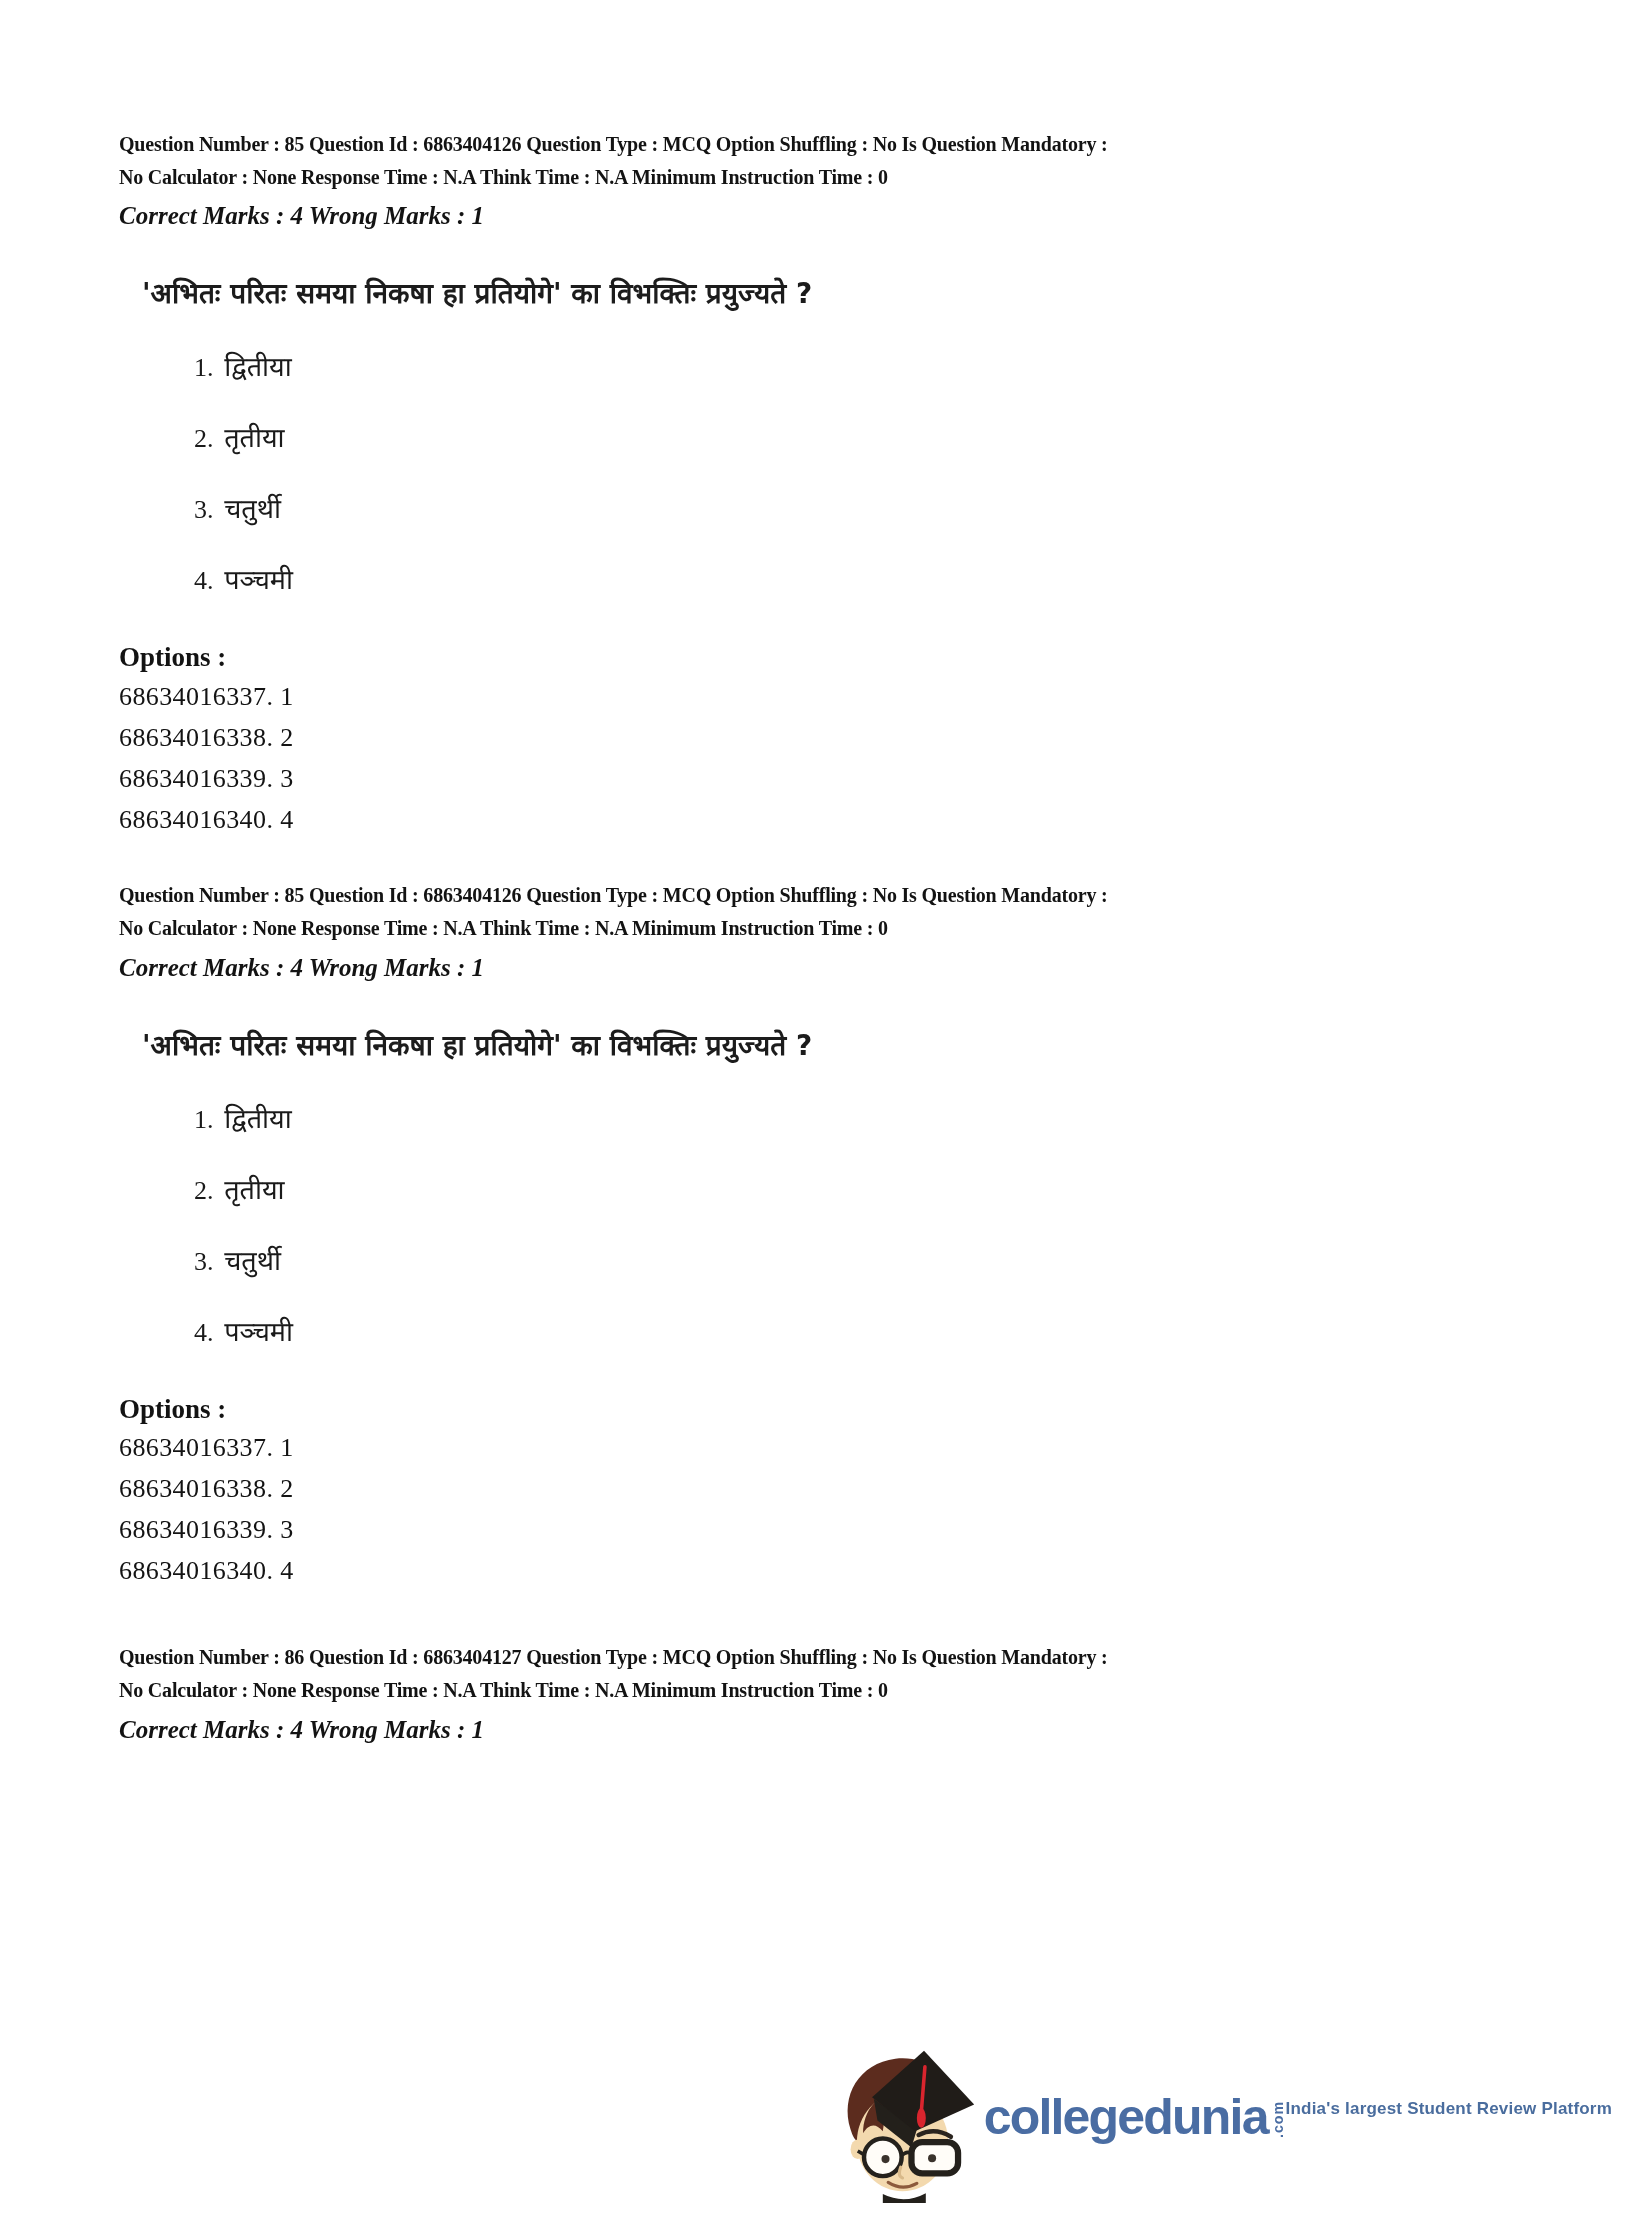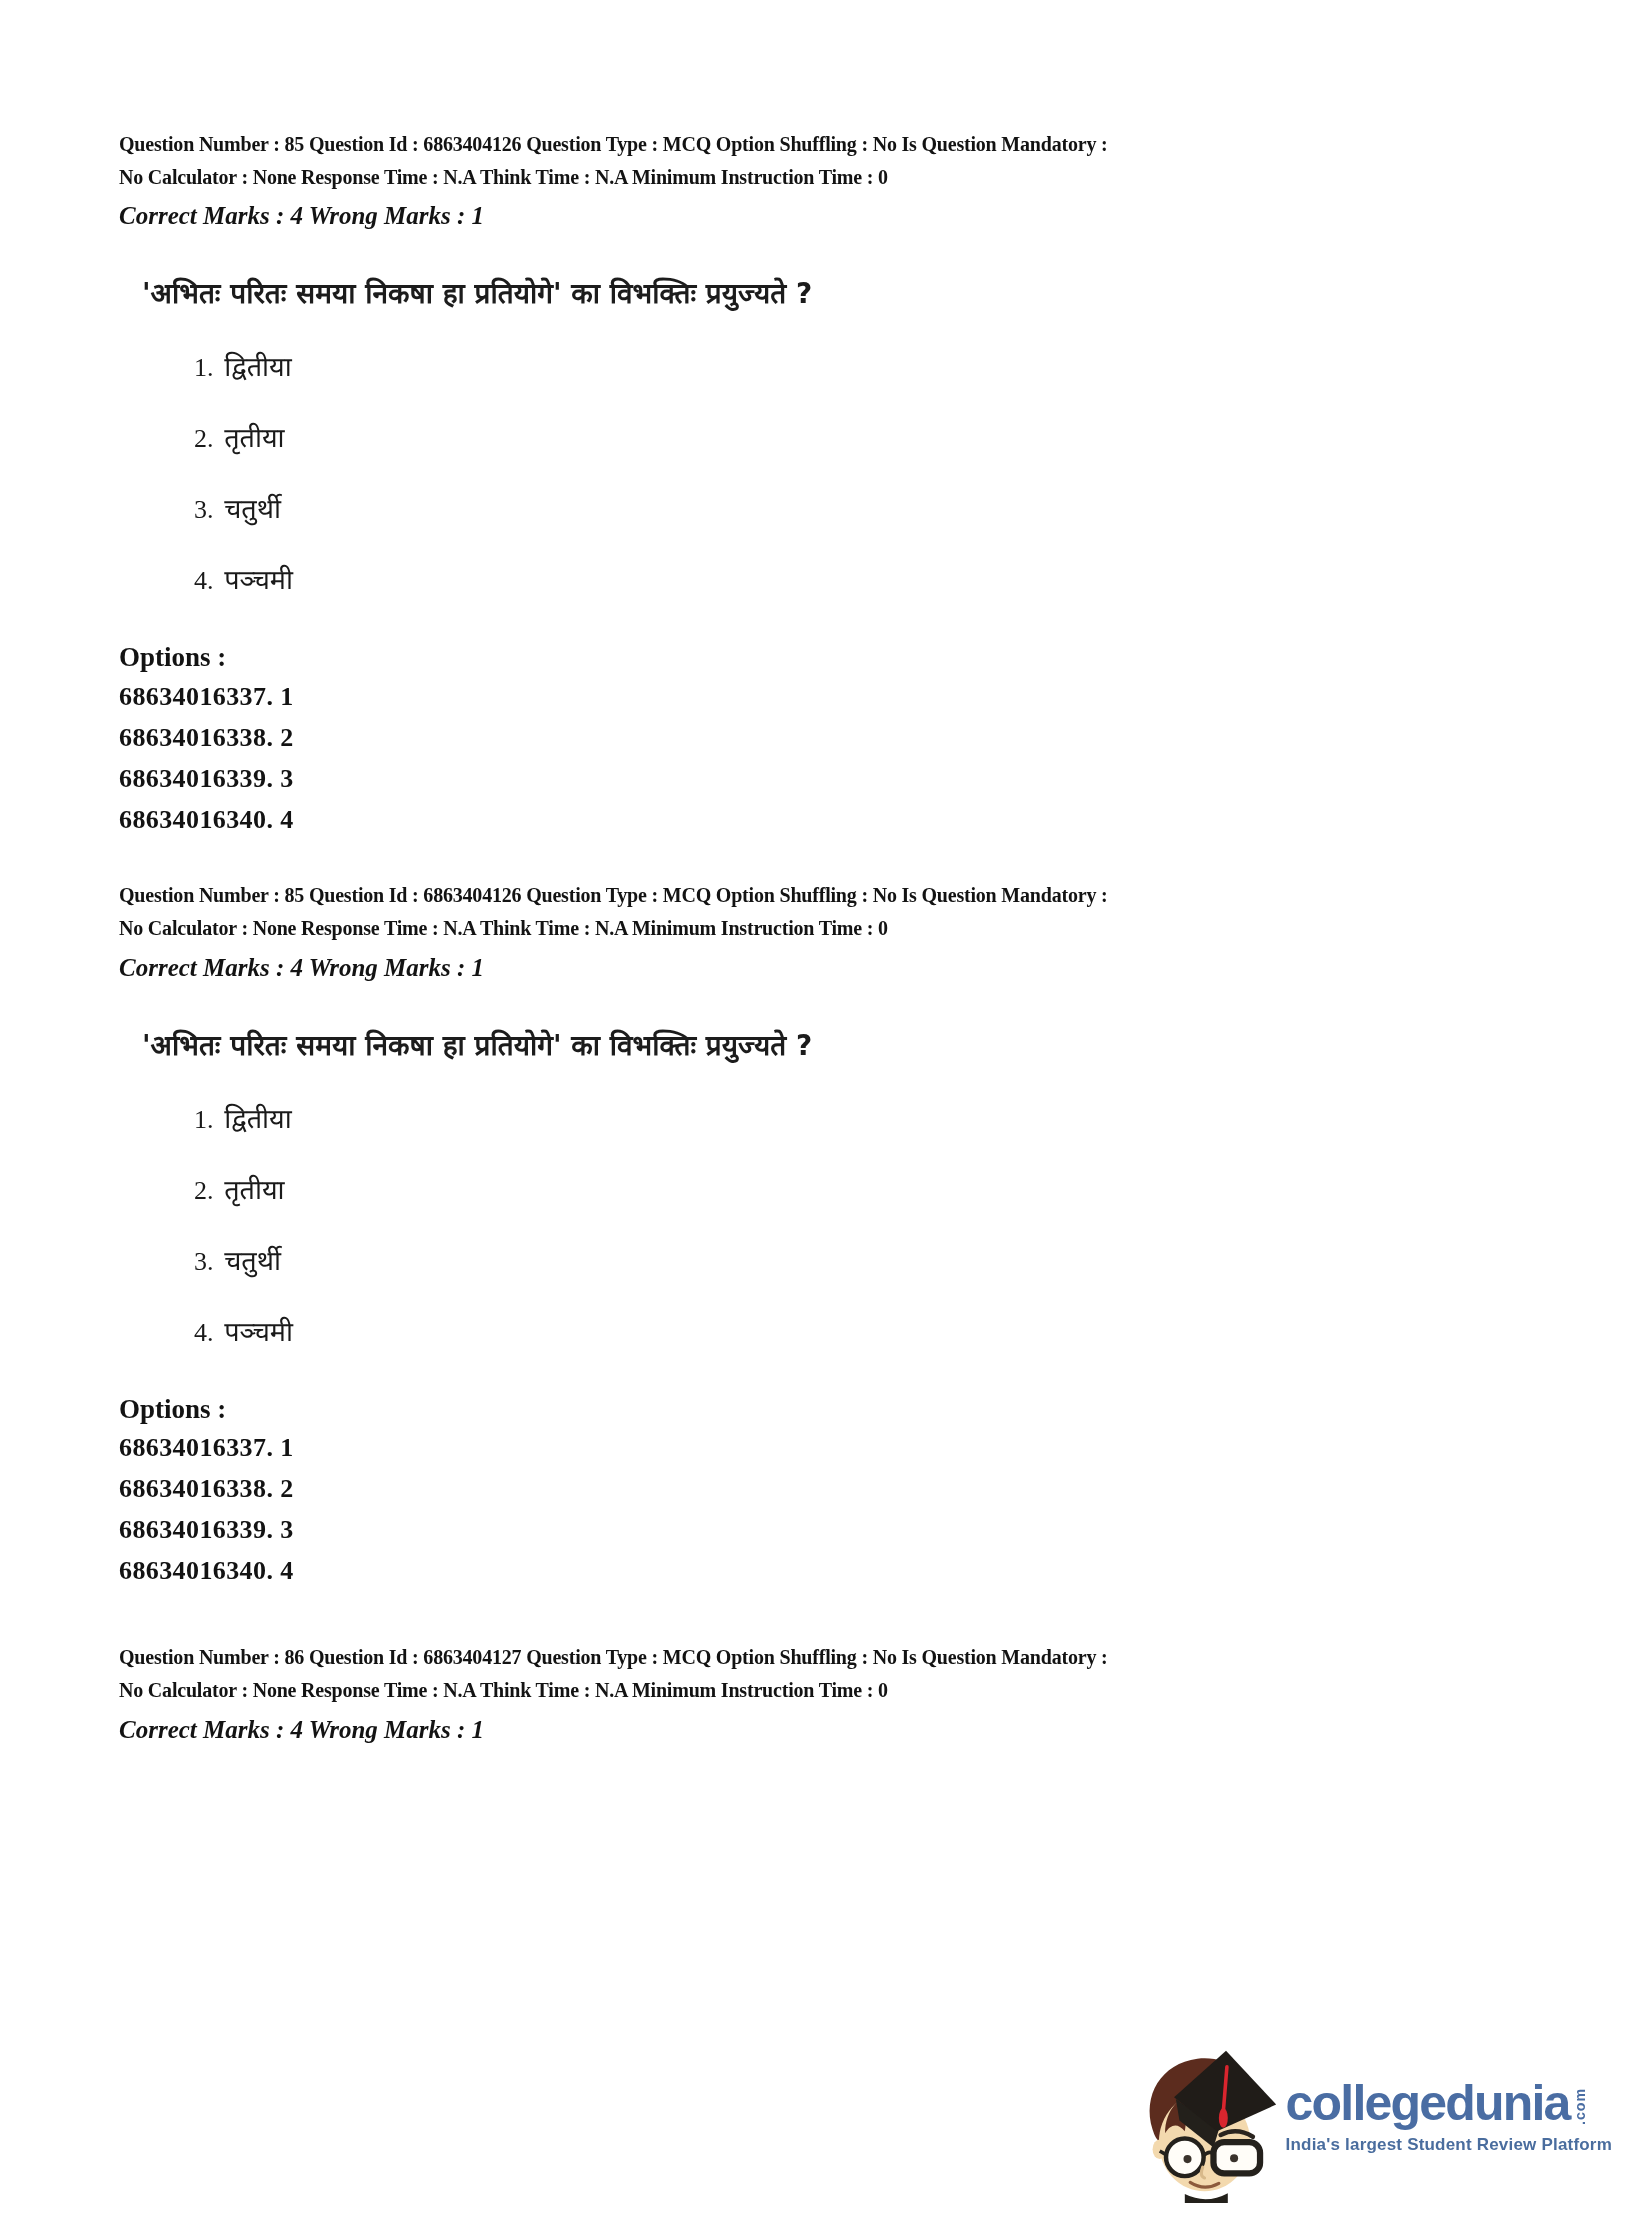--- a/index.html
+++ b/index.html
@@ -38,33 +38,33 @@
     display:flex; align-items:baseline;
   }
   .choice-num {
     font-family:"Liberation Serif", serif;
     font-size:26px; margin-right:10.7px;
   }
   .options-label {
     font-weight:bold; font-size:27px; line-height:34px; margin-top:36px;
   }
   .option-ids { margin-top:1.8px; }
-  .option-ids .id-line { line-height:41px;font-weight:bold; }
+  .option-ids .id-line { line-height:41px; }
 
   .gap-top2 { margin-top:39px; }
   .gap-top3 { margin-top:50px; }
   .top-options { margin-bottom:52px; }
 
   
   .cd-logo {
     position:absolute; right:32px; bottom:14.3px;
     display:flex; align-items:center;
   }
   .cd-mascot { width:142px; height:163px; margin-right:5.4px; flex:0 0 auto; }
-  .cd-textcol { display:flex; flex-direction:column; padding-bottom:9px; }
+  .cd-textcol { display:flex; flex-direction:row; padding-bottom:9px; }
   .cd-brandrow { display:flex; align-items:flex-end; }
   .cd-brand {
     font-family:"Liberation Sans", sans-serif;
     font-weight:bold; font-size:50px; letter-spacing:-1.8px;
     color:#4a6da3; line-height:50px;
   }
   .cd-tld {
     font-family:"Liberation Sans", sans-serif;
     font-weight:bold; font-size:14.3px; color:#4a6da3;
     writing-mode:vertical-rl; transform:rotate(180deg);

